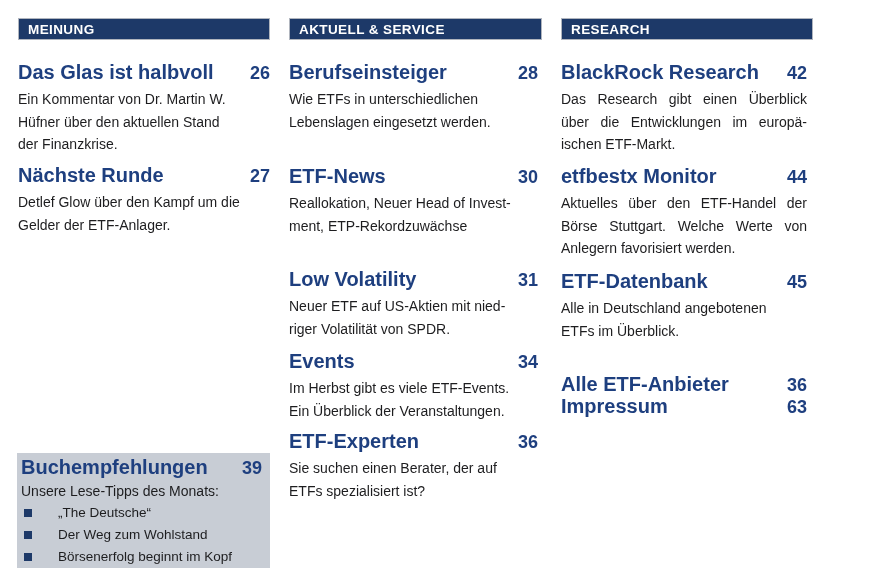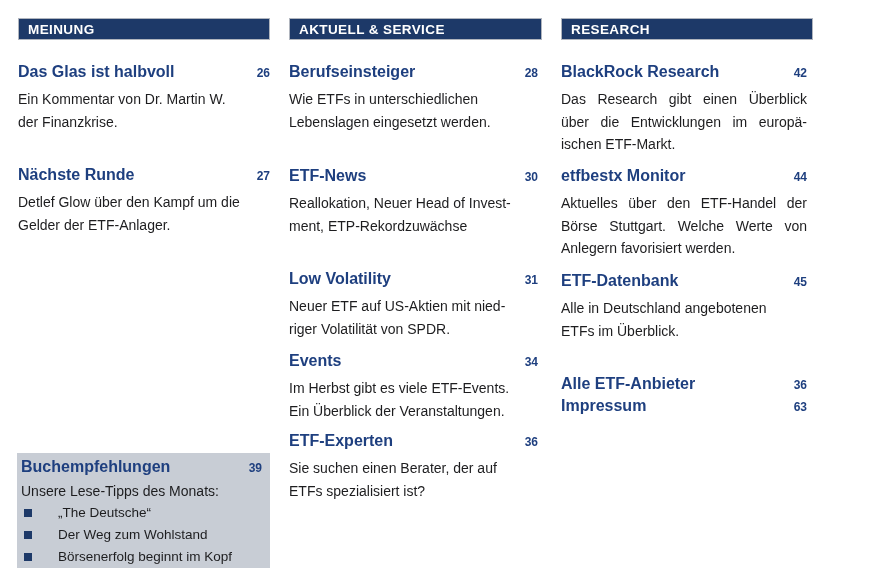--- a/index.html
+++ b/index.html
@@ -18,22 +18,22 @@
   }
   .bar span{
     color:#ffffff;font-size:13.5px;font-weight:bold;letter-spacing:.4px;
     padding-left:9px;white-space:nowrap;text-align:right;
   }
   .entry{position:absolute;left:0;right:0;}
   .trow{
     display:flex;justify-content:space-between;align-items:baseline;
     line-height:20px;margin-bottom:5px;
   }
-  .title{color:#1e3f7f;font-size:16px;font-weight:bold;white-space:nowrap;}
-  .pnum{color:#1e3f7f;font-size:12px;font-weight:bold;}
+  .title{color:#1e3f7f;font-size:20px;font-weight:bold;white-space:nowrap;}
+  .pnum{color:#1e3f7f;font-size:18px;font-weight:bold;}
   #col2 .trow{padding-right:4px;}
   #col3 .trow{padding-right:6px;}
   .line{color:#1d1d1f;font-size:14px;line-height:22.5px;white-space:nowrap;}
   #col3 .line{white-space:normal;padding-right:6px;}
   .line.just{text-align:justify;text-align-last:justify;}
   
   .bookbox{
     position:absolute;left:-1px;right:0;top:453px;height:115px;
     background:#c8cdd5;box-sizing:border-box;padding:4px 8px 0 4px;
   }
@@ -56,20 +56,21 @@
   <div class="col" id="col1">
     <div class="bar">
       <span>MEINUNG</span>
     </div>
   <div class="entry" style="top: 62px;">
         <div class="trow">
           <span class="title">Das Glas ist halbvoll</span>
           <span class="pnum">26</span>
         </div>
         <div class="line">Ein Kommentar von Dr. Martin W.</div>
+        <div class="line">Hüfner über den aktuellen Stand</div>
         <div class="line">der Finanzkrise.</div>
       </div>
       <div class="entry" style="top: 165px;">
         <div class="trow">
           <span class="title">Nächste Runde</span>
           <span class="pnum">27</span>
         </div>
         <div class="line">Detlef Glow über den Kampf um die</div>
         <div class="line">Gelder der ETF-Anlager.</div>
       </div>

